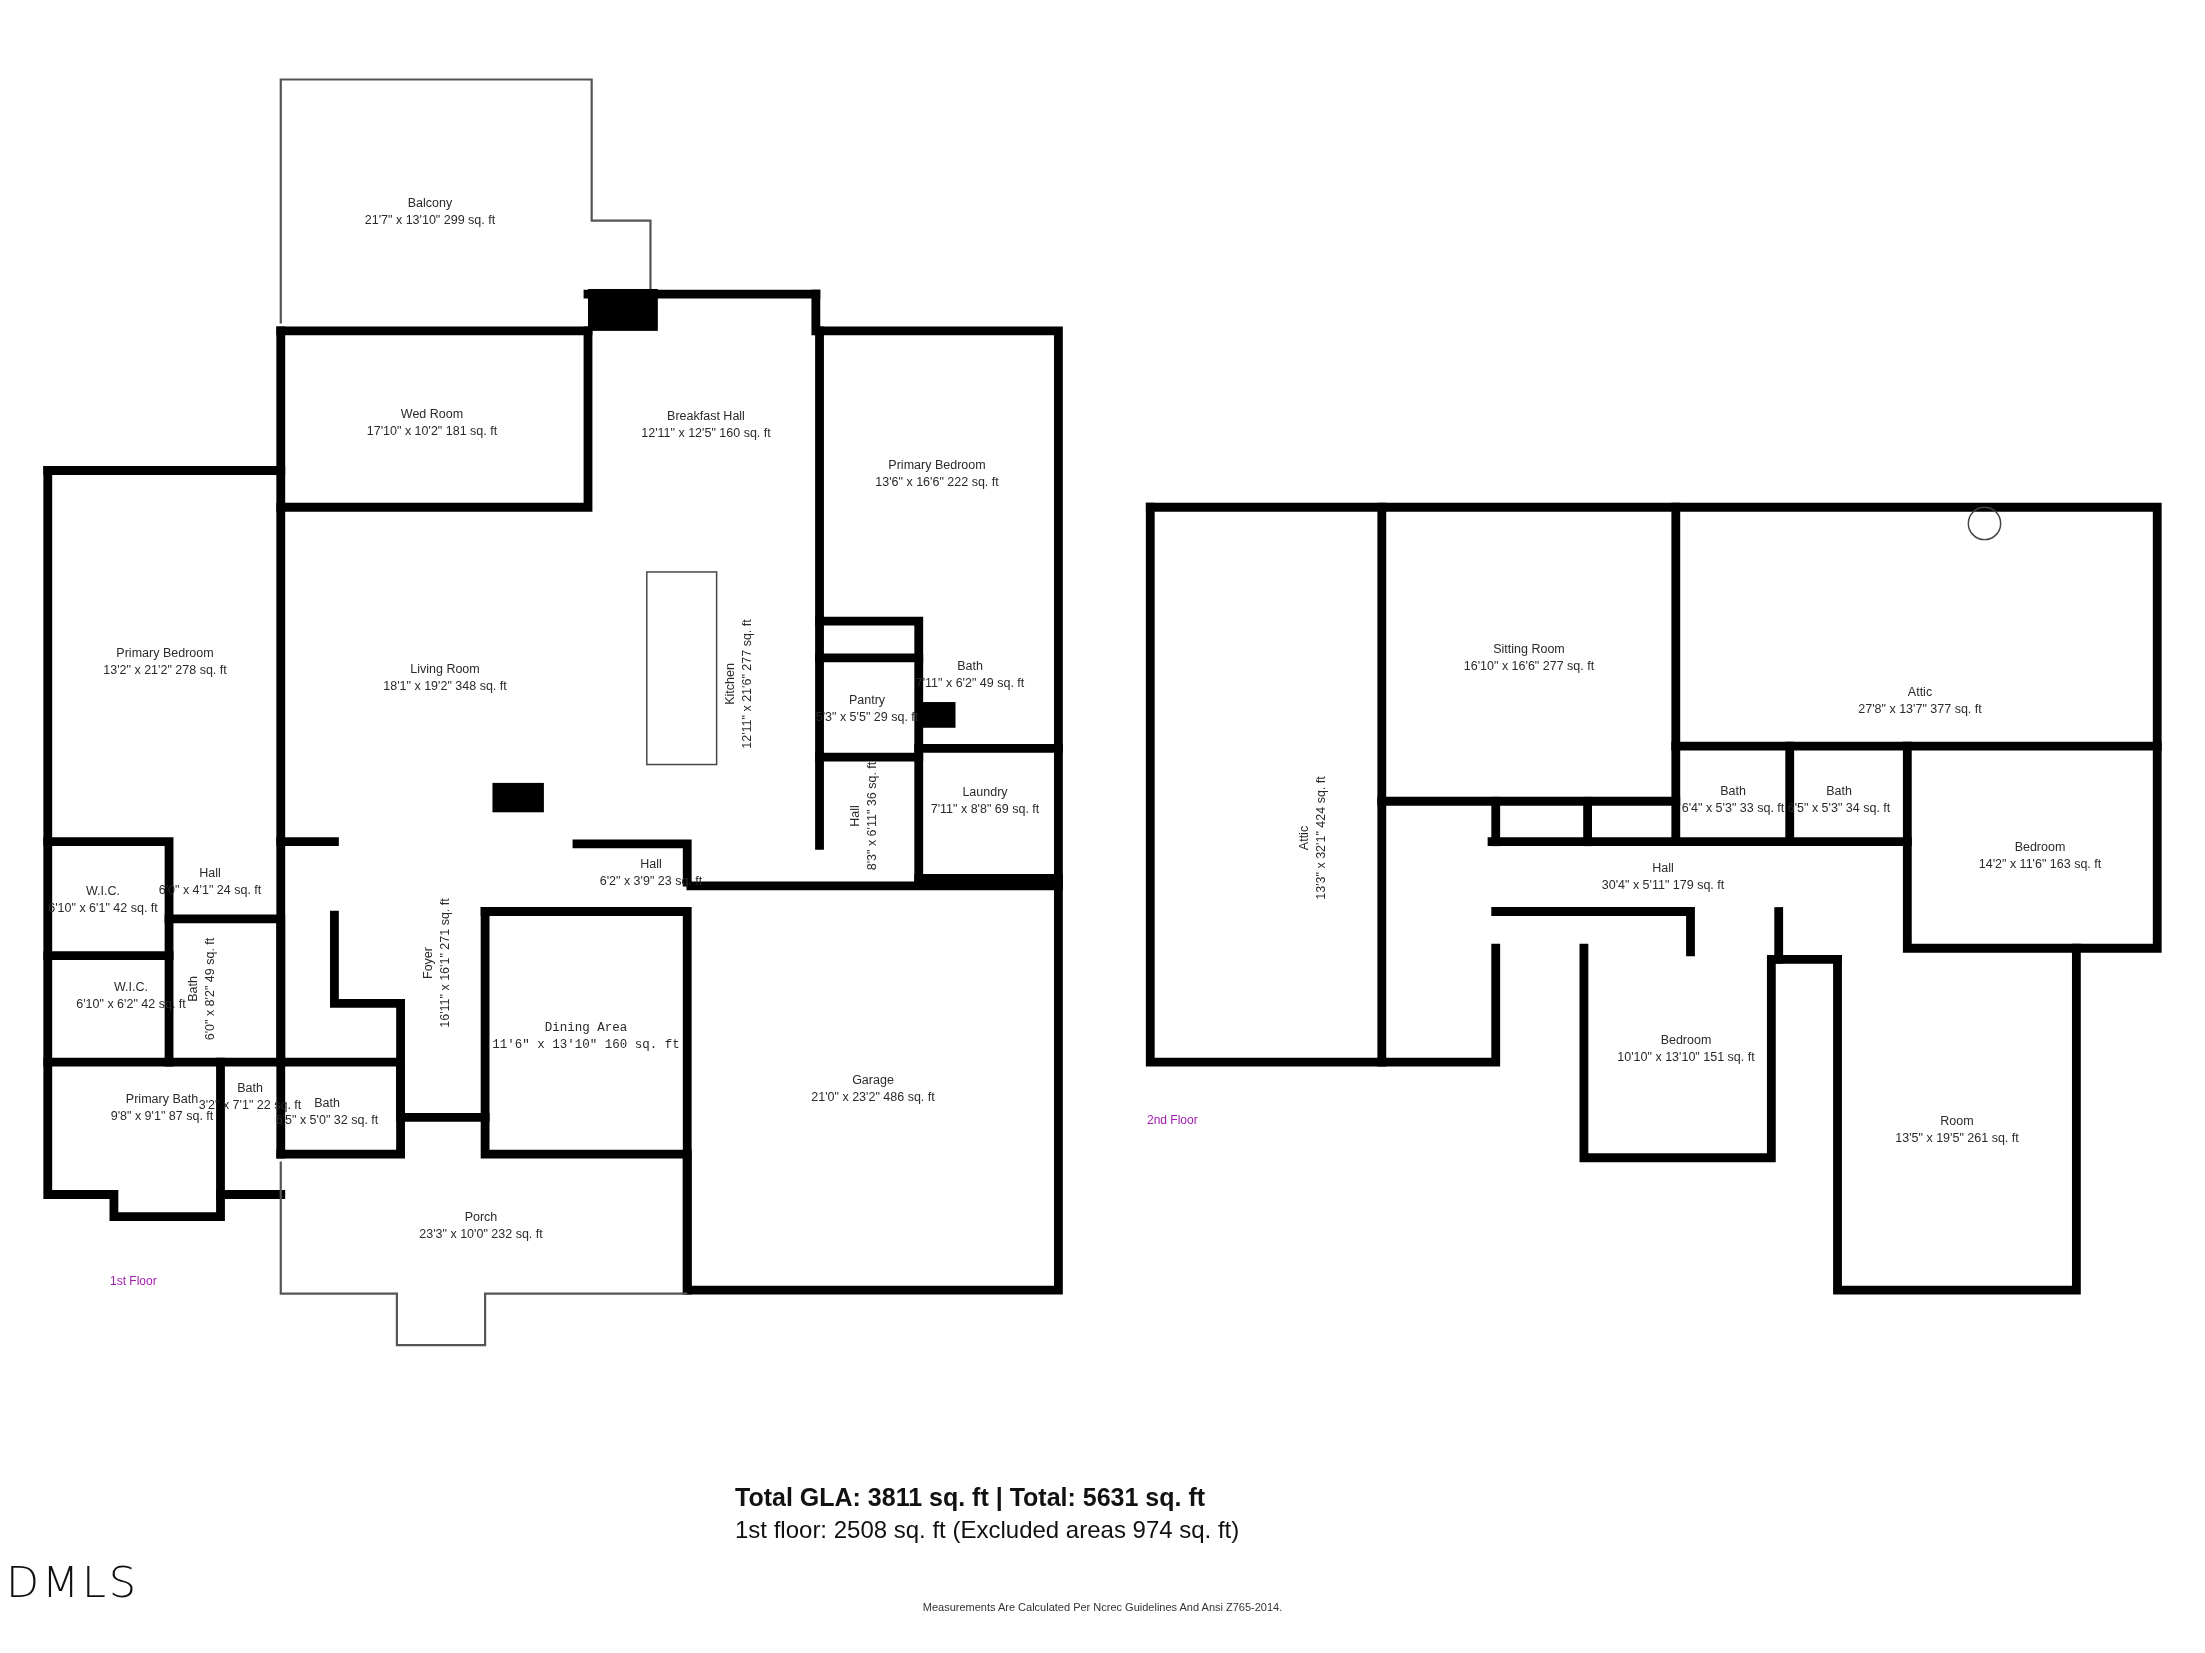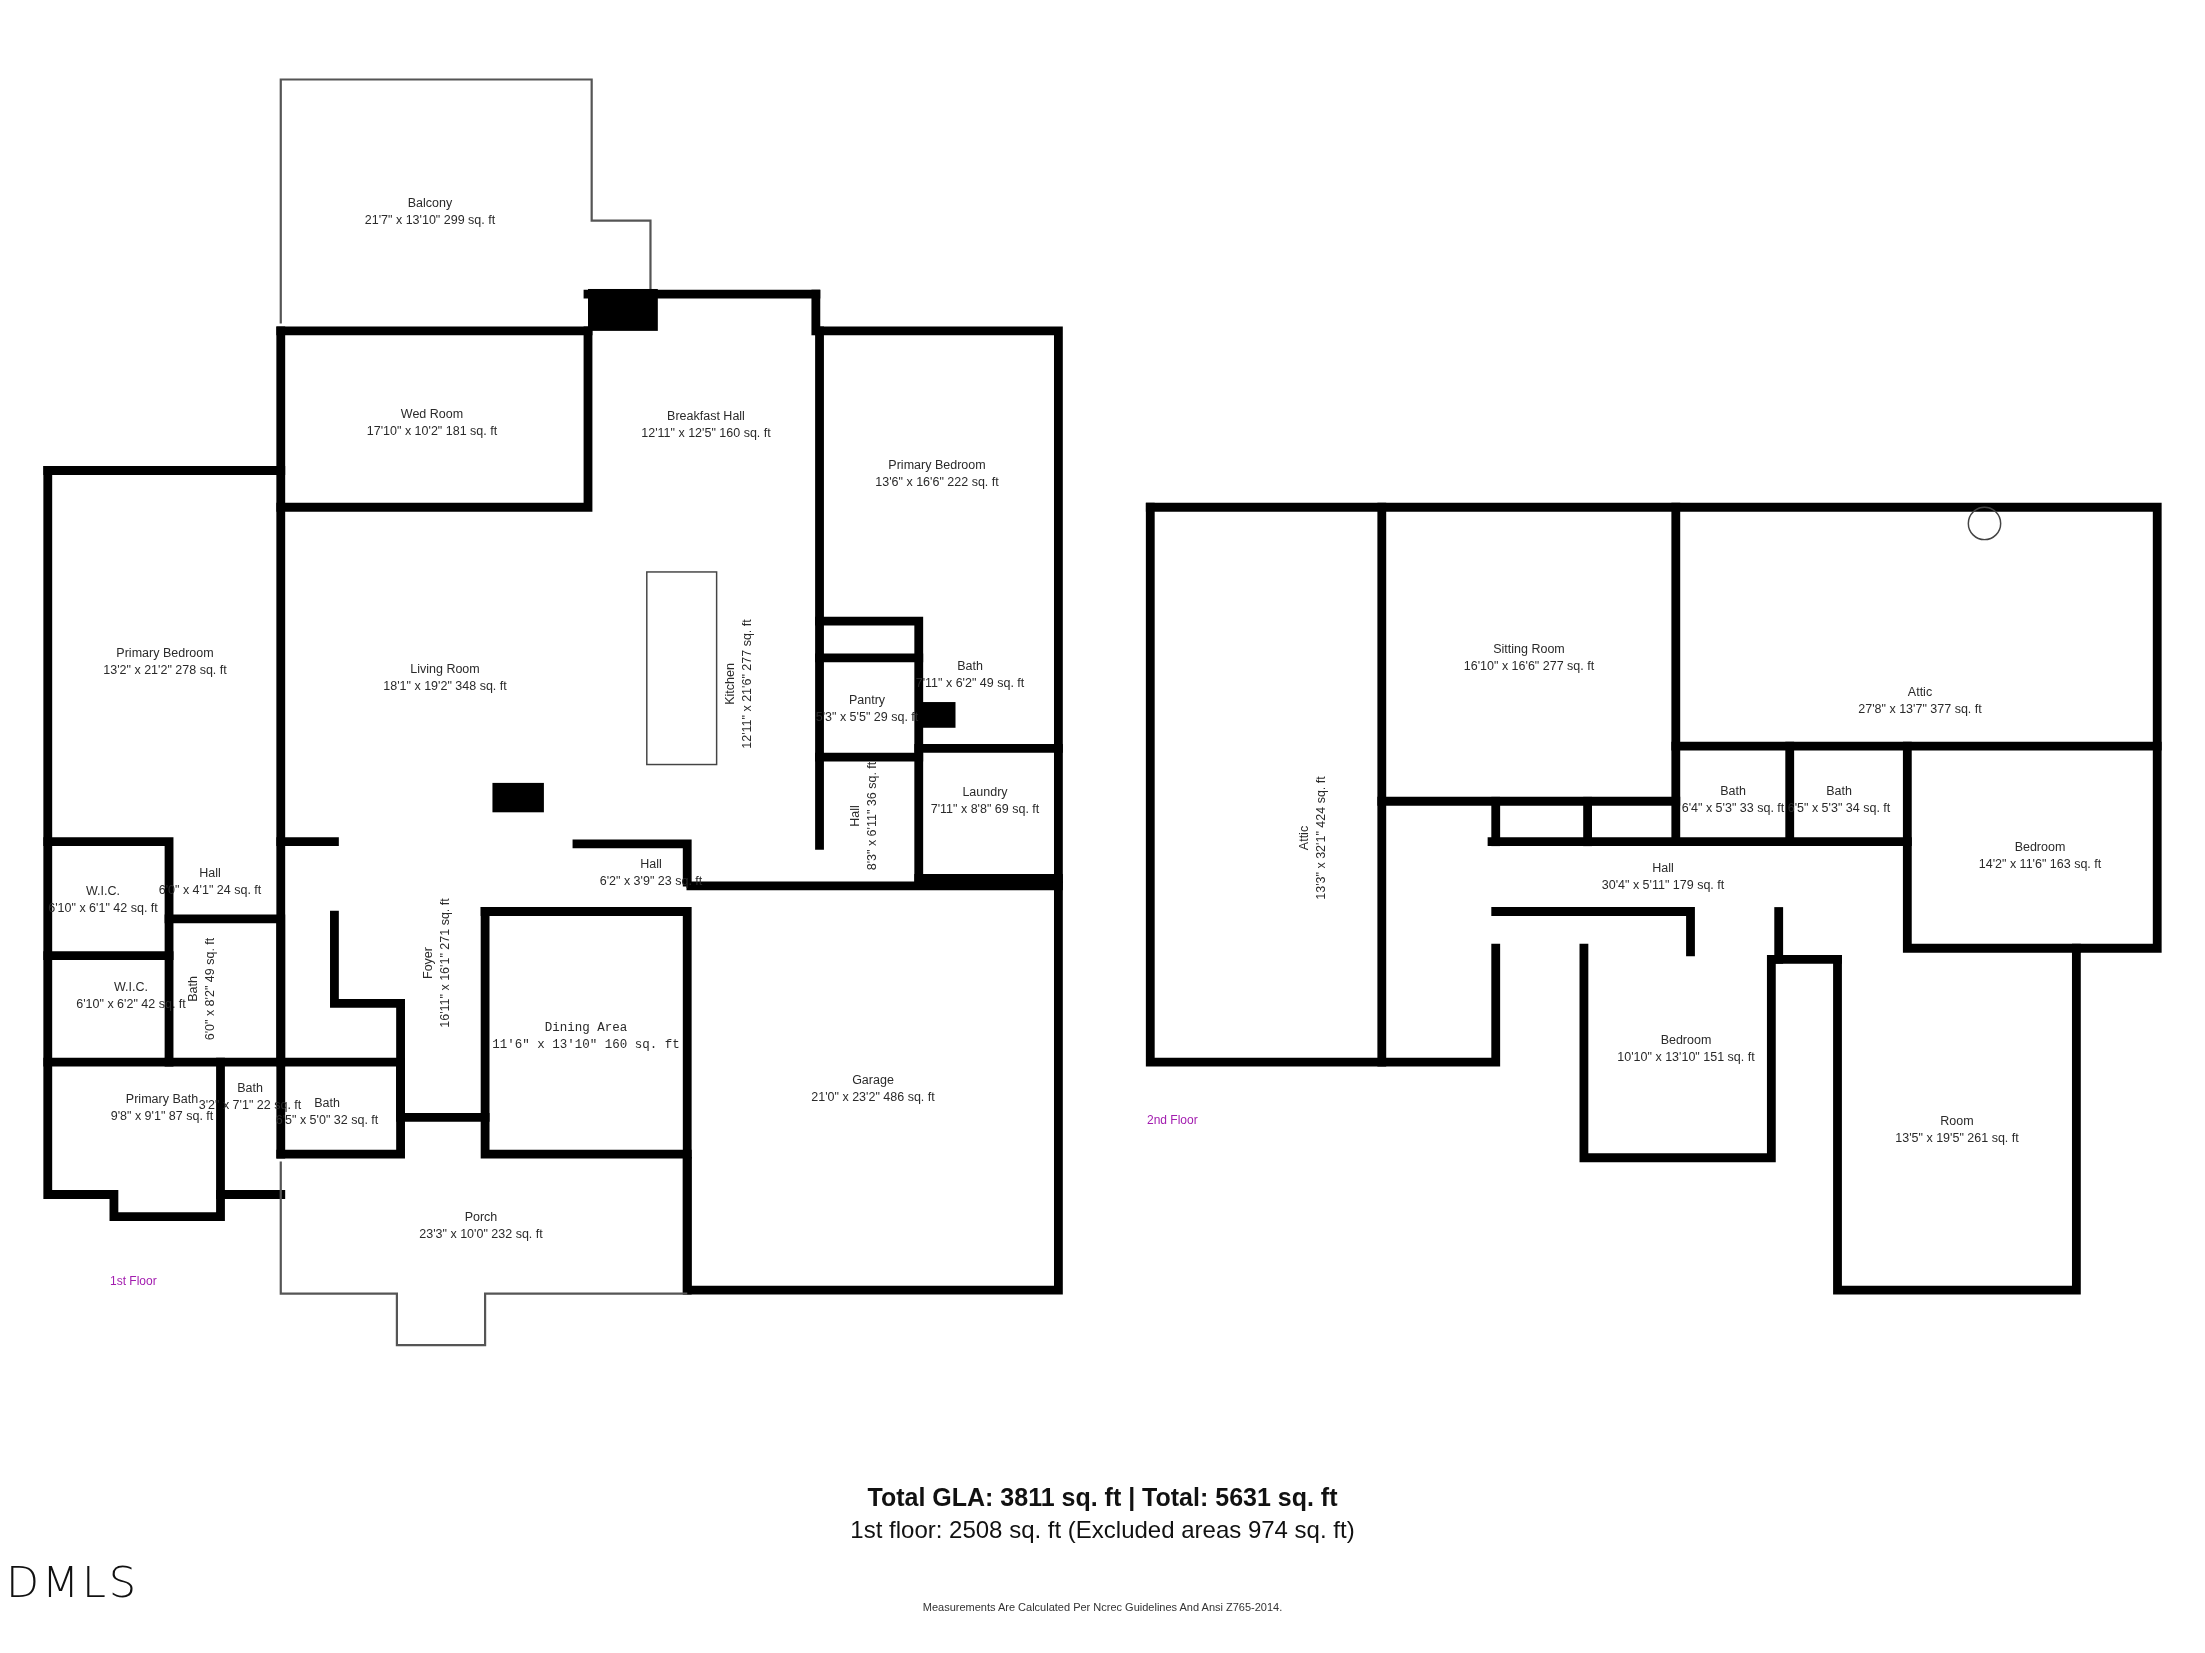--- a/index.html
+++ b/index.html
@@ -6,21 +6,21 @@
   body { width: 2205px; height: 1654px; position: relative; overflow: hidden;
          font-family: "Liberation Sans", "DejaVu Sans", sans-serif; color: #222; }
   .plan { position: absolute; left: 0; top: 0; width: 2205px; height: 1332px; }
   svg.walls { position: absolute; left: 0; top: 0; }
   .label { position: absolute; text-align: center; white-space: nowrap; transform: translate(-50%, -50%);
            font-size: 12.5px; line-height: 17px; color: #2a2a2a; }
   .label.v { transform: translate(-50%, -50%) rotate(-90deg); }
   .label .name { display: block; }
   .label .dims { display: block; }
   .floor-label { position: absolute; font-size: 12px; color: #a21caf; }
-  .summary-line { position: absolute; left: 735px; width: 735px; text-align: center; font-size: 24px; color: #111; }
+  .summary-line { position: absolute; left: 735px; width: 735px; font-size: 24px; color: #111; }
   .note { position: absolute; left: 735px; width: 735px; text-align: center; font-size: 11px; color: #333; }
   .logo { position: absolute; left: 5.9px; top: 1557px; font-size: 43px; letter-spacing: 2.9px;
           font-weight: 100; color: #111; font-family: "DejaVu Sans", sans-serif; }
 </style>
 </head>
 <body>
 
 <div class="plan">
 
   <svg class="walls" width="2205" height="1654" viewBox="0 0 3000 2250">

